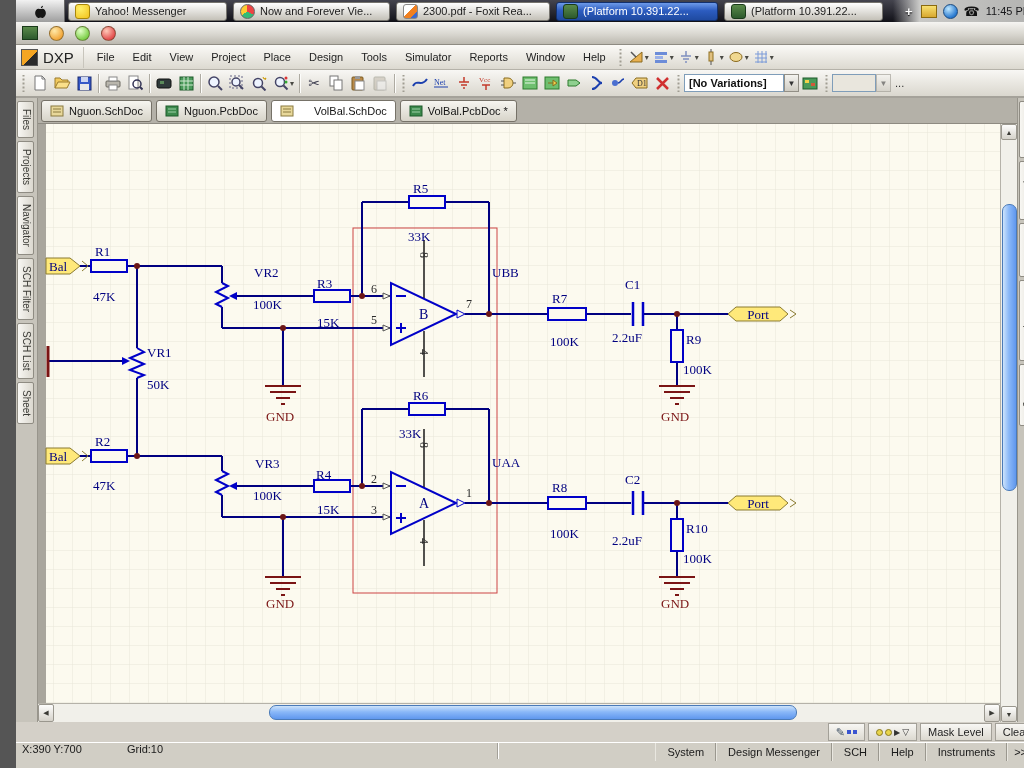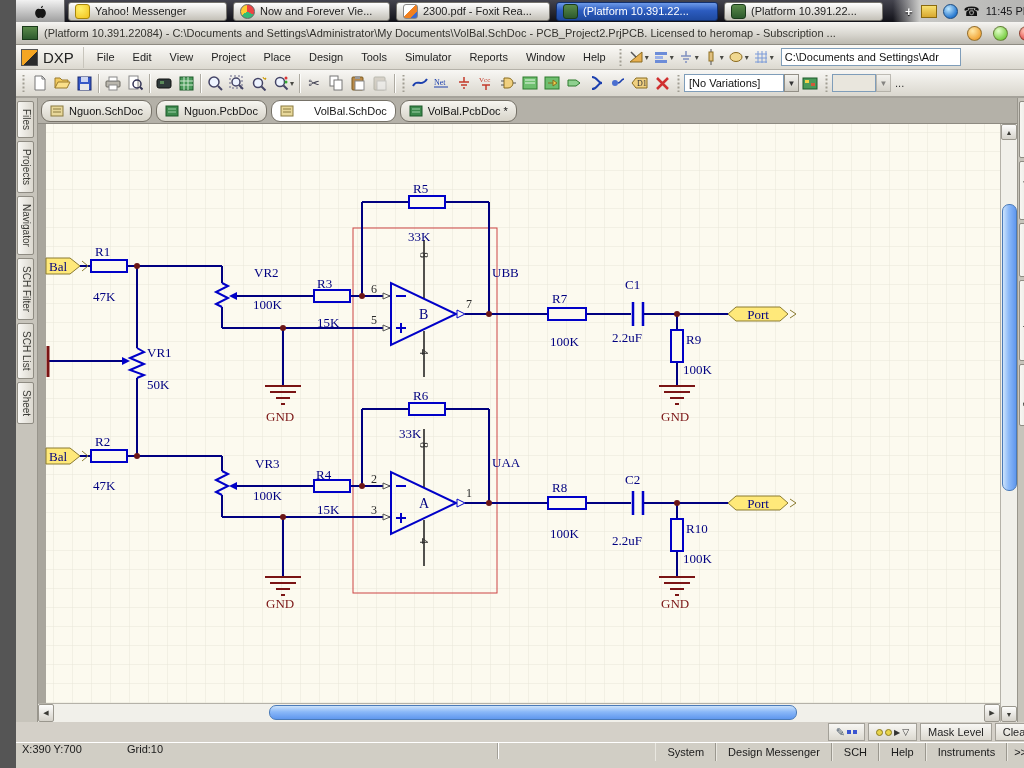--- a/index.html
+++ b/index.html
@@ -27,27 +27,27 @@
   .dxpico{width:15px;height:15px;background:linear-gradient(135deg,#f5a623 0 55%,#2b2b2b 55%);border:1px solid #555;}
   .dxplbl{font-size:15px;color:#222;}
   .mitem{padding:4px 9px;font-size:11px;color:#222;}
   .grip{width:5px;height:17px;margin:0 3px;background-image:radial-gradient(circle,#a09d92 1px,transparent 1.2px);background-size:4px 4px;background-position:center;}
   .uico{width:21px;height:19px;display:flex;align-items:center;justify-content:center;}
   .darr{font-size:8px;color:#4a4a44;margin:0 2px 0 -2px;}
   .pathbox{margin-left:5px;width:180px;height:18px;border:1px solid #7f9db9;background:#fff;font-size:11px;color:#111;display:flex;align-items:center;padding:0 3px;overflow:hidden;white-space:nowrap;box-sizing:border-box;}
   .toolbar{position:absolute;left:0;top:70px;width:1024px;height:28px;background:linear-gradient(#f8f7f4,#dad7ce);border-bottom:2px solid #a5a29a;display:flex;align-items:center;padding-left:2px;box-sizing:border-box;}
   .tbtn{width:22px;height:22px;display:flex;align-items:center;justify-content:center;flex:0 0 auto;}
   .sep{width:1px;height:19px;background:#aeaba2;box-shadow:1px 0 0 #fdfdfb;margin:0 3px;}
-  .combo{height:18px;border:1px solid #7f9db9;background:#fff;font-size:11px;color:#111;display:flex;align-items:center;padding:3px 4px;box-sizing:border-box;}
+  .combo{height:18px;border:1px solid #7f9db9;background:#fff;font-size:11px;color:#111;display:flex;align-items:center;padding:3px 4px;box-sizing:border-box;font-weight:bold;}
   .combobtn{width:15px;height:18px;background:linear-gradient(#f4f3ef,#cfccc3);border:1px solid #928f86;display:flex;align-items:center;justify-content:center;font-size:8px;color:#333;box-sizing:border-box;}
   .combo.dis{background:#e9e6dd;width:44px;}
   .dots{font-size:11px;color:#333;padding:0 4px;}
   
   .docbar{position:absolute;left:22px;top:98px;width:980px;height:26px;background:#b4b1a8;border-bottom:1px solid #8e8b82;display:flex;align-items:center;padding-left:3px;box-sizing:border-box;}
-  .dtab{height:20px;margin-right:4px;padding:0 8px;display:flex;align-items:center;gap:5px;border:1px solid #767268;border-radius:9px;background:linear-gradient(#f6f5f0,#d7d4c9);font-size:11px;color:#141414;white-space:nowrap;}
+  .dtab{height:20px;margin-right:4px;padding:0 8px;display:flex;align-items:center;gap:5px;border:1px solid #767268;border-radius:3px;background:linear-gradient(#f6f5f0,#d7d4c9);font-size:11px;color:#141414;white-space:nowrap;}
   .dtab.active{background:#fff;gap:20px;}
   
   .lcol{position:absolute;left:0;top:98px;width:22px;height:624px;background:#c7c4bb;border-right:1px solid #98958c;box-sizing:border-box;}
   .rcol{position:absolute;right:0;top:98px;width:23px;height:624px;background:#c7c4bb;border-left:1px solid #98958c;box-sizing:border-box;}
   .vtab{writing-mode:vertical-rl;font-size:10px;color:#3a3a35;background:linear-gradient(90deg,#f8f7f3,#dbd8cf);border:1px solid #8f8c83;border-radius:2px;margin:3px 1px;padding:7px 1px;text-align:center;display:block;width:17px;box-sizing:border-box;}
   
   .canvas{position:absolute;left:22px;top:124px;width:962px;height:579px;background:#a9a69d;}
   .canvas svg{display:block;}
   
   .vscroll{position:absolute;left:984px;top:124px;width:17px;height:598px;background:#f1f0ea;border-left:1px solid #b5b2a9;display:flex;flex-direction:column;box-sizing:border-box;}
@@ -108,21 +108,20 @@
       <span class="plus">+</span>
       <span style="width:14px;height:11px;background:linear-gradient(#f8e070,#d8a830);border:1px solid #8a6a10;display:inline-block;"></span>
       <span style="width:13px;height:13px;border-radius:50%;background:radial-gradient(circle at 35% 30%,#bfe8ff,#2a7ad0 70%);border:1px solid #1a4a80;display:inline-block;"></span>
       <span style="color:#111;font-size:13px;line-height:13px;">☎</span>
       <span class="clock">11:45 PM</span>
     </div>
   </div>
 
   <div class="titlebar">
     <span style="width:14px;height:12px;background:linear-gradient(#5a8a4a,#2d5a2d);border:1px solid #1a3a1a;flex:0 0 auto;"></span>
-    <span class="title">(Platform 10.391.22084) - C:\Documents and Settings\Administrator\My Documents\VolBal.SchDoc - PCB_Project2.PrjPCB. Licensed to heromap - Subscription ...</span>
     <span class="winbtn wb-y"></span>
     <span class="winbtn wb-g"></span>
     <span class="winbtn wb-r"></span>
   </div>
 
   <div class="menubar">
     <div class="dxp">
       <span class="dxpico"></span>
       <span class="dxplbl">DXP</span>
     </div>
@@ -171,23 +170,20 @@
           <ellipse cx="8" cy="8" rx="6" ry="4.5" fill="#f0d890" stroke="#8a6a20"></ellipse>
         </svg>
       </span>
       <span class="darr">▾</span>
     <span class="uico">
         <svg width="16" height="16" viewBox="0 0 16 16">
           <path d="M2 5 H14 M2 9 H14 M2 13 H14 M5 2 V14 M9 2 V14 M13 2 V14" stroke="#7a9ad8" stroke-width="1"></path>
         </svg>
       </span>
       <span class="darr">▾</span>
-    <div class="pathbox">
-        <span>C:\Documents and Settings\Adr</span>
-      </div>
   </div>
 
   <div class="toolbar">
     <span class="grip"></span>
     <span class="tbtn">
         <svg width="16" height="16" viewBox="0 0 16 16">
           <path d="M3 1 h7 l3 3 v11 H3 Z" fill="#fff" stroke="#777"></path>
           <path d="M10 1 v3 h3" fill="none" stroke="#777"></path>
         </svg>
       </span>

